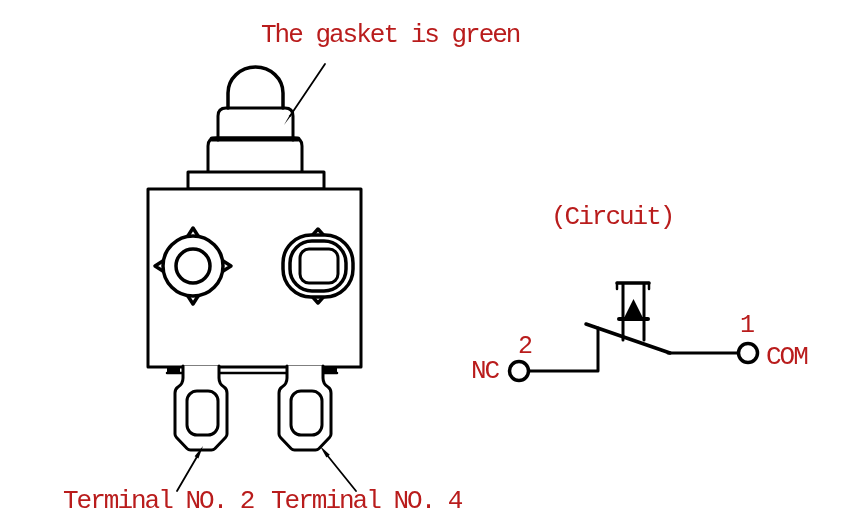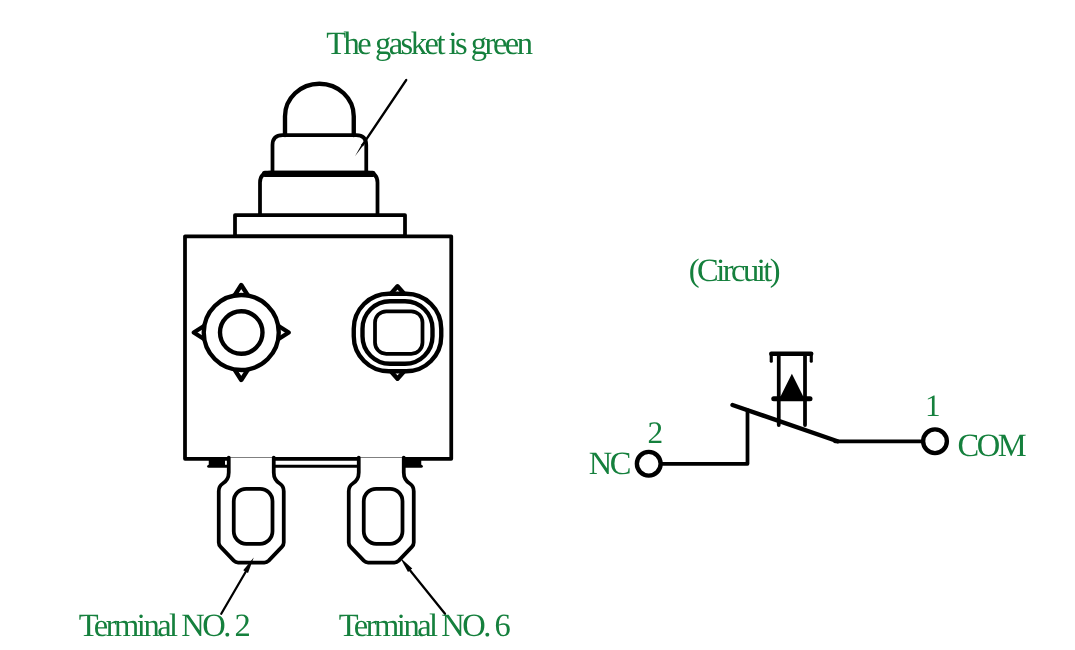--- a/index.html
+++ b/index.html
@@ -7,26 +7,26 @@
     position: relative;
     width: 860px;
     height: 520px;
     background: #ffffff;
     overflow: hidden;
     font-family: "Liberation Mono", "DejaVu Sans Mono", monospace;
   }
   #drawing { position: absolute; left: 0; top: 0; }
   .lbl {
     position: absolute;
-    color: #15803d;
+    color: #b91c1c;
     font-size: 26px;
     line-height: 1;
     letter-spacing: -2px;
     white-space: pre;
-    font-family: Liberation Serif, serif;
+    font-family: Liberation Mono, monospace;
   }
   .lbl-sm { font-size: 25px; }
 </style>
 </head>
 <body>
 
 <div id="stage">
 
   <svg id="drawing" width="860" height="520" viewBox="0 0 860 520" fill="none" stroke="#000000" stroke-linecap="round" stroke-linejoin="round">
 
@@ -116,15 +116,15 @@
 
   <div class="lbl" style="left:551px; top:204px;">(Circuit)</div>
 
   <div class="lbl lbl-sm" style="left:518px; top:334px;">2</div>
   <div class="lbl" style="left:471px; top:358px;">NC</div>
 
   <div class="lbl lbl-sm" style="left:740px; top:313px;">1</div>
   <div class="lbl" style="left:766px; top:344px;">COM</div>
 
   <div class="lbl" style="left:63px; top:488px;text-align:right;">Terminal NO. 2</div>
-  <div class="lbl" style="left:271px; top:488px;">Terminal NO. 6</div>
+  <div class="lbl" style="left:271px; top:488px;">Terminal NO. 4</div>
 
 </div>
 
 </body></html>

